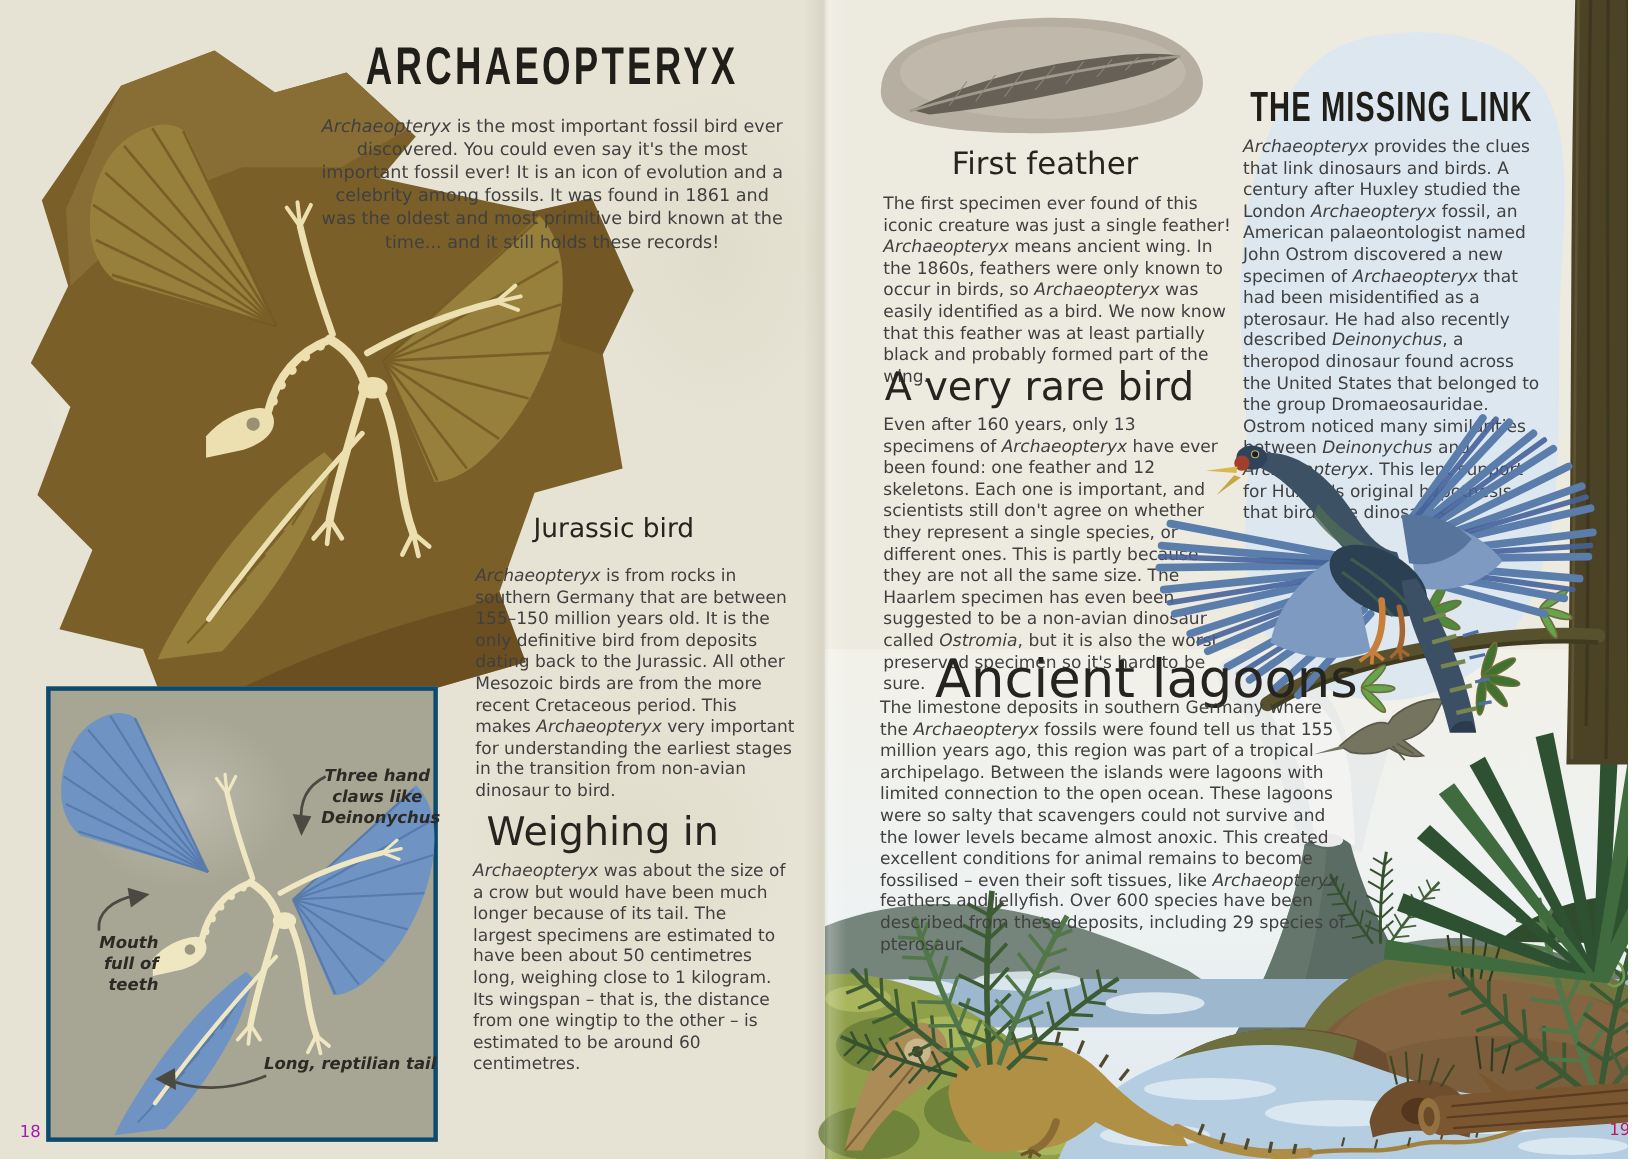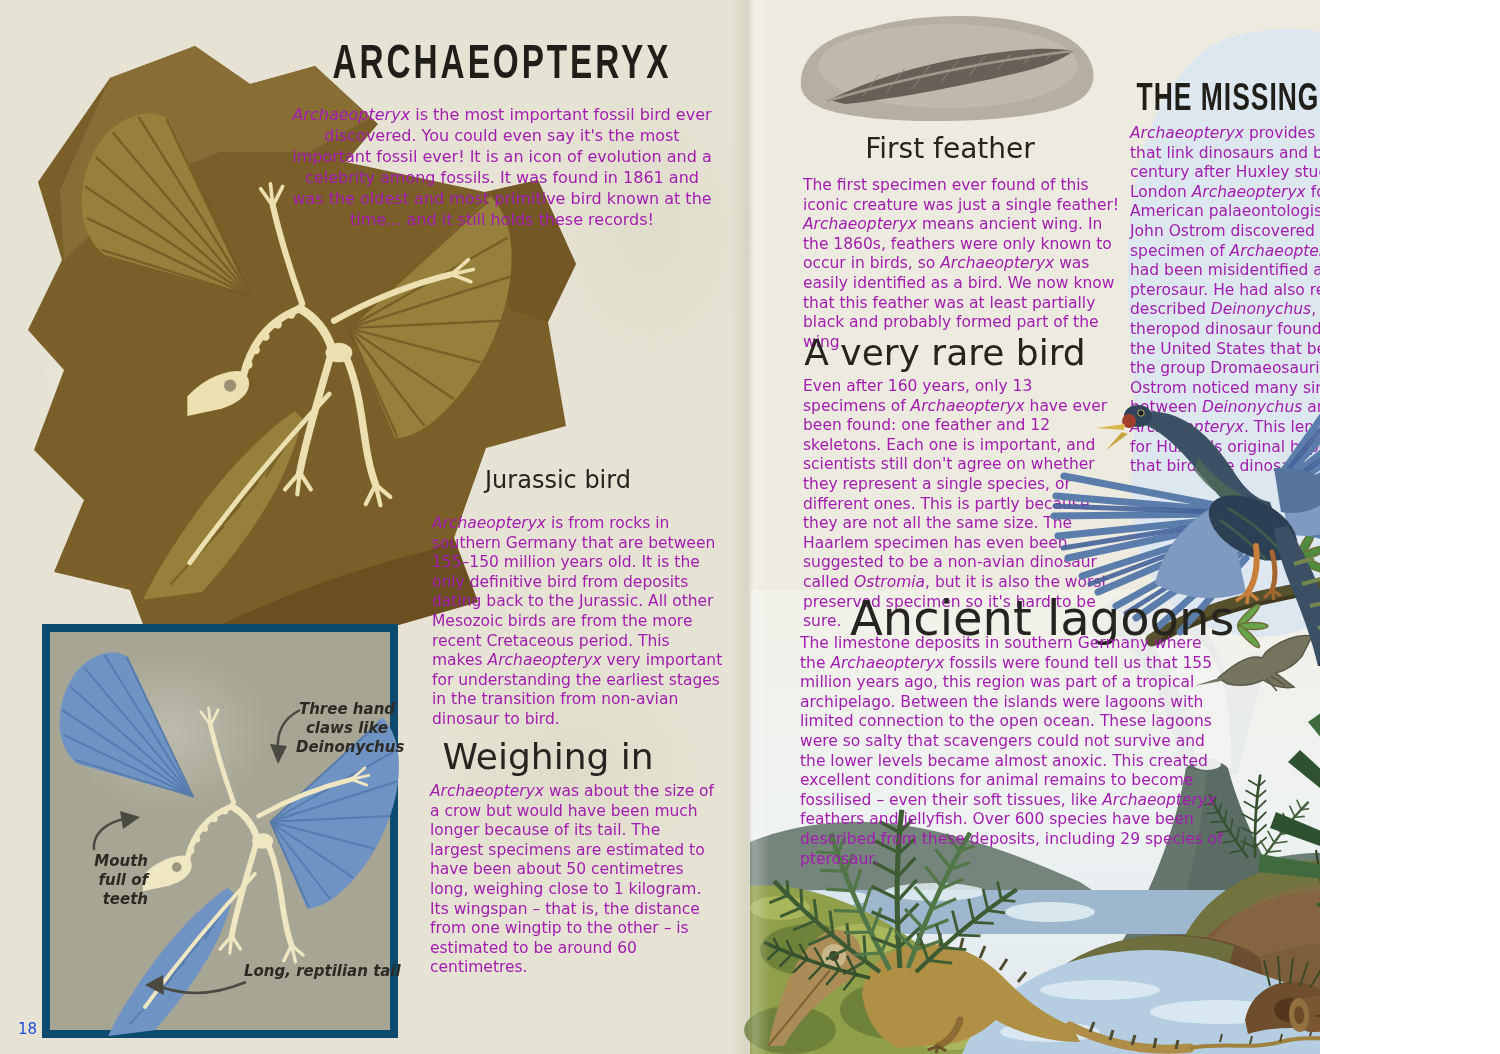--- a/index.html
+++ b/index.html
@@ -1,30 +1,30 @@
 <!DOCTYPE html>
 <html><head>
 <meta charset="utf-8">
 <style>
   html,body{margin:0;padding:0;}
-  #spread{position:relative;width:1320px;height:1054px;overflow:hidden;
+  #spread{position:relative;width:1480px;height:1054px;overflow:hidden;
     font-family:"DejaVu Sans",sans-serif;background:#e8e5d7;}
   .abs{position:absolute;}
   #left-page{position:absolute;left:0;top:0;width:750px;height:1054px;background:#e6e3d4;}
   #right-page{position:absolute;left:750px;top:0;width:750px;height:1054px;background:#edeadf;}
   .blotch{position:absolute;border-radius:50%;pointer-events:none;}
   #gutter{position:absolute;left:730px;top:0;width:40px;height:1054px;
     background:linear-gradient(90deg,rgba(120,115,95,0) 0%,rgba(120,115,95,.12) 45%,rgba(255,255,255,.25) 60%,rgba(120,115,95,0) 100%);}
   .big-title{font-family:"Liberation Sans",sans-serif;font-weight:bold;color:#201e19;
     letter-spacing:3px;transform:scale(.98,1.42);transform-origin:center;white-space:nowrap;}
   .heading{font-family:"DejaVu Sans",sans-serif;color:#26241e;text-align:center;white-space:nowrap;}
-  .body-text{font-size:15.5px;line-height:19.6px;color:#a21caf;}
+  .body-text{font-size:15.5px;line-height:19.6px;color:#404040;}
   .body-text i{font-style:italic;}
   .label{font-style:italic;font-weight:bold;font-size:15px;line-height:19px;color:#2c2a24;}
-  .pagenum{font-size:15px;color:#1d4ed8;}
+  .pagenum{font-size:15px;color:#a21caf;}
   svg{display:block;overflow:visible;}
 </style>
 </head>
 <body>
 
 <svg width="0" height="0" style="position:absolute">
   <symbol id="skel" viewBox="0 0 360 400" overflow="visible">
     <path fill="var(--wing)" d="M148,152 L28,118 C18,110 12,98 10,84 C8,64 13,44 23,28 C31,15 44,6 58,3 C66,1 75,3 81,8 Z"></path>
     <g stroke="var(--wingline)" stroke-width="2" fill="none" opacity=".75">
       <path d="M148,152 L26,114"></path>
@@ -93,21 +93,21 @@
 
     <div class="abs big-title" style="left:322px;top:42px;width:360px;font-size:34px;text-align:center;">ARCHAEOPTERYX</div>
     <div class="abs body-text" style="left:292px;top:104px;width:420px;text-align:center;font-size:16px;line-height:21px;"><i>Archaeopteryx</i> is the most important fossil bird ever discovered. You could even say it's the most important fossil ever! It is an icon of evolution and a celebrity among fossils. It was found in 1861 and was the oldest and most primitive bird known at the time... and it still holds these records!</div>
 
     <div class="abs heading" style="left:427px;top:466px;width:262px;font-size:24px;">Jurassic bird</div>
     <div class="abs body-text" style="left:432px;top:514px;width:292px;"><i>Archaeopteryx</i> is from rocks in southern Germany that are between 155–150 million years old. It is the only definitive bird from deposits dating back to the Jurassic. All other Mesozoic birds are from the more recent Cretaceous period. This makes <i>Archaeopteryx</i> very important for understanding the earliest stages in the transition from non-avian dinosaur to bird.</div>
 
     <div class="abs heading" style="left:428px;top:736px;width:240px;font-size:36px;">Weighing in</div>
     <div class="abs body-text" style="left:430px;top:782px;width:288px;"><i>Archaeopteryx</i> was about the size of a crow but would have been much longer because of its tail. The largest specimens are estimated to have been about 50 centimetres long, weighing close to 1 kilogram. Its wingspan – that is, the distance from one wingtip to the other – is estimated to be around 60 centimetres.</div>
 
-    <div class="abs" style="left:42px;top:624px;width:356px;height:414px;background:#a7a593;border:8px solid #0c4a6e;box-sizing:border-box;">
+    <div class="abs" style="left:42px;top:624px;width:356px;height:414px;background:#a7a593;border:4px solid #0c4a6e;box-sizing:border-box;">
       <div class="blotch" style="left:20px;top:20px;width:200px;height:160px;background:radial-gradient(closest-side,rgba(255,255,250,.25),rgba(255,255,250,0));"></div>
       <svg class="abs" style="left:0;top:0;--wing:#6f94c4;--wingline:#4e73a4;--bone:#efe6c2" width="348" height="406" viewBox="0 0 348 406">
         <use href="#skel" x="0" y="18" width="348" height="386"></use>
       </svg>
       <svg class="abs" style="left:0;top:0;" width="348" height="406" viewBox="0 0 348 406">
         <g stroke="#4a4a42" stroke-width="2.5" fill="none">
           <path d="M250,78 C234,86 226,100 228,120"></path>
           <path d="M44,218 C42,202 56,190 78,186"></path>
           <path d="M196,350 C162,364 130,364 104,352"></path>
         </g>

